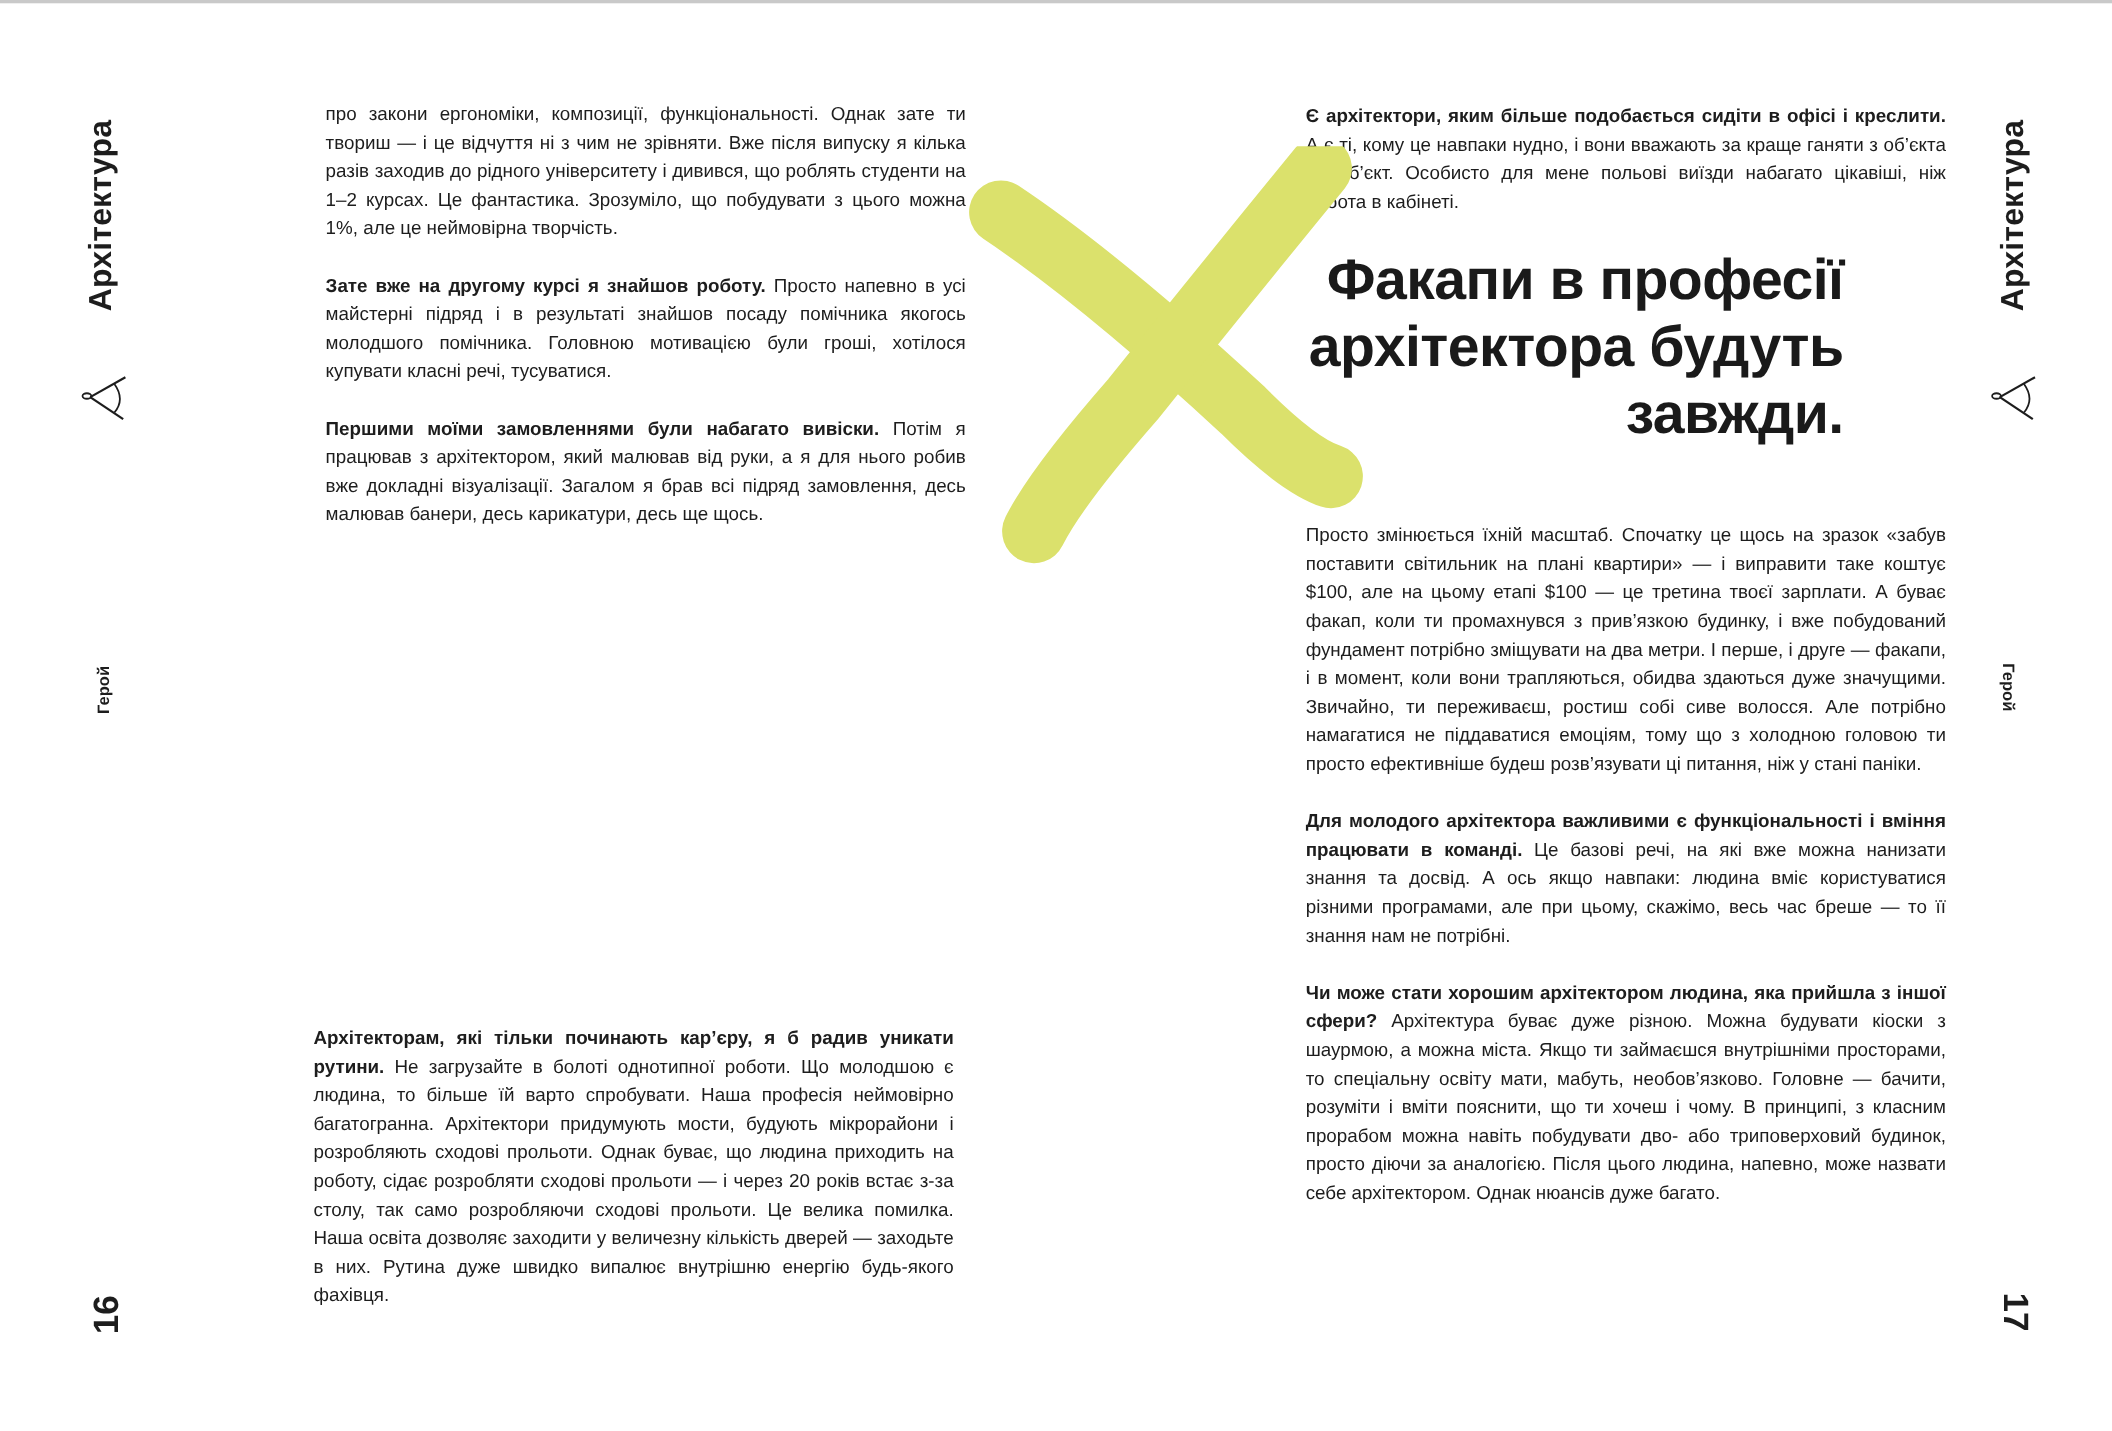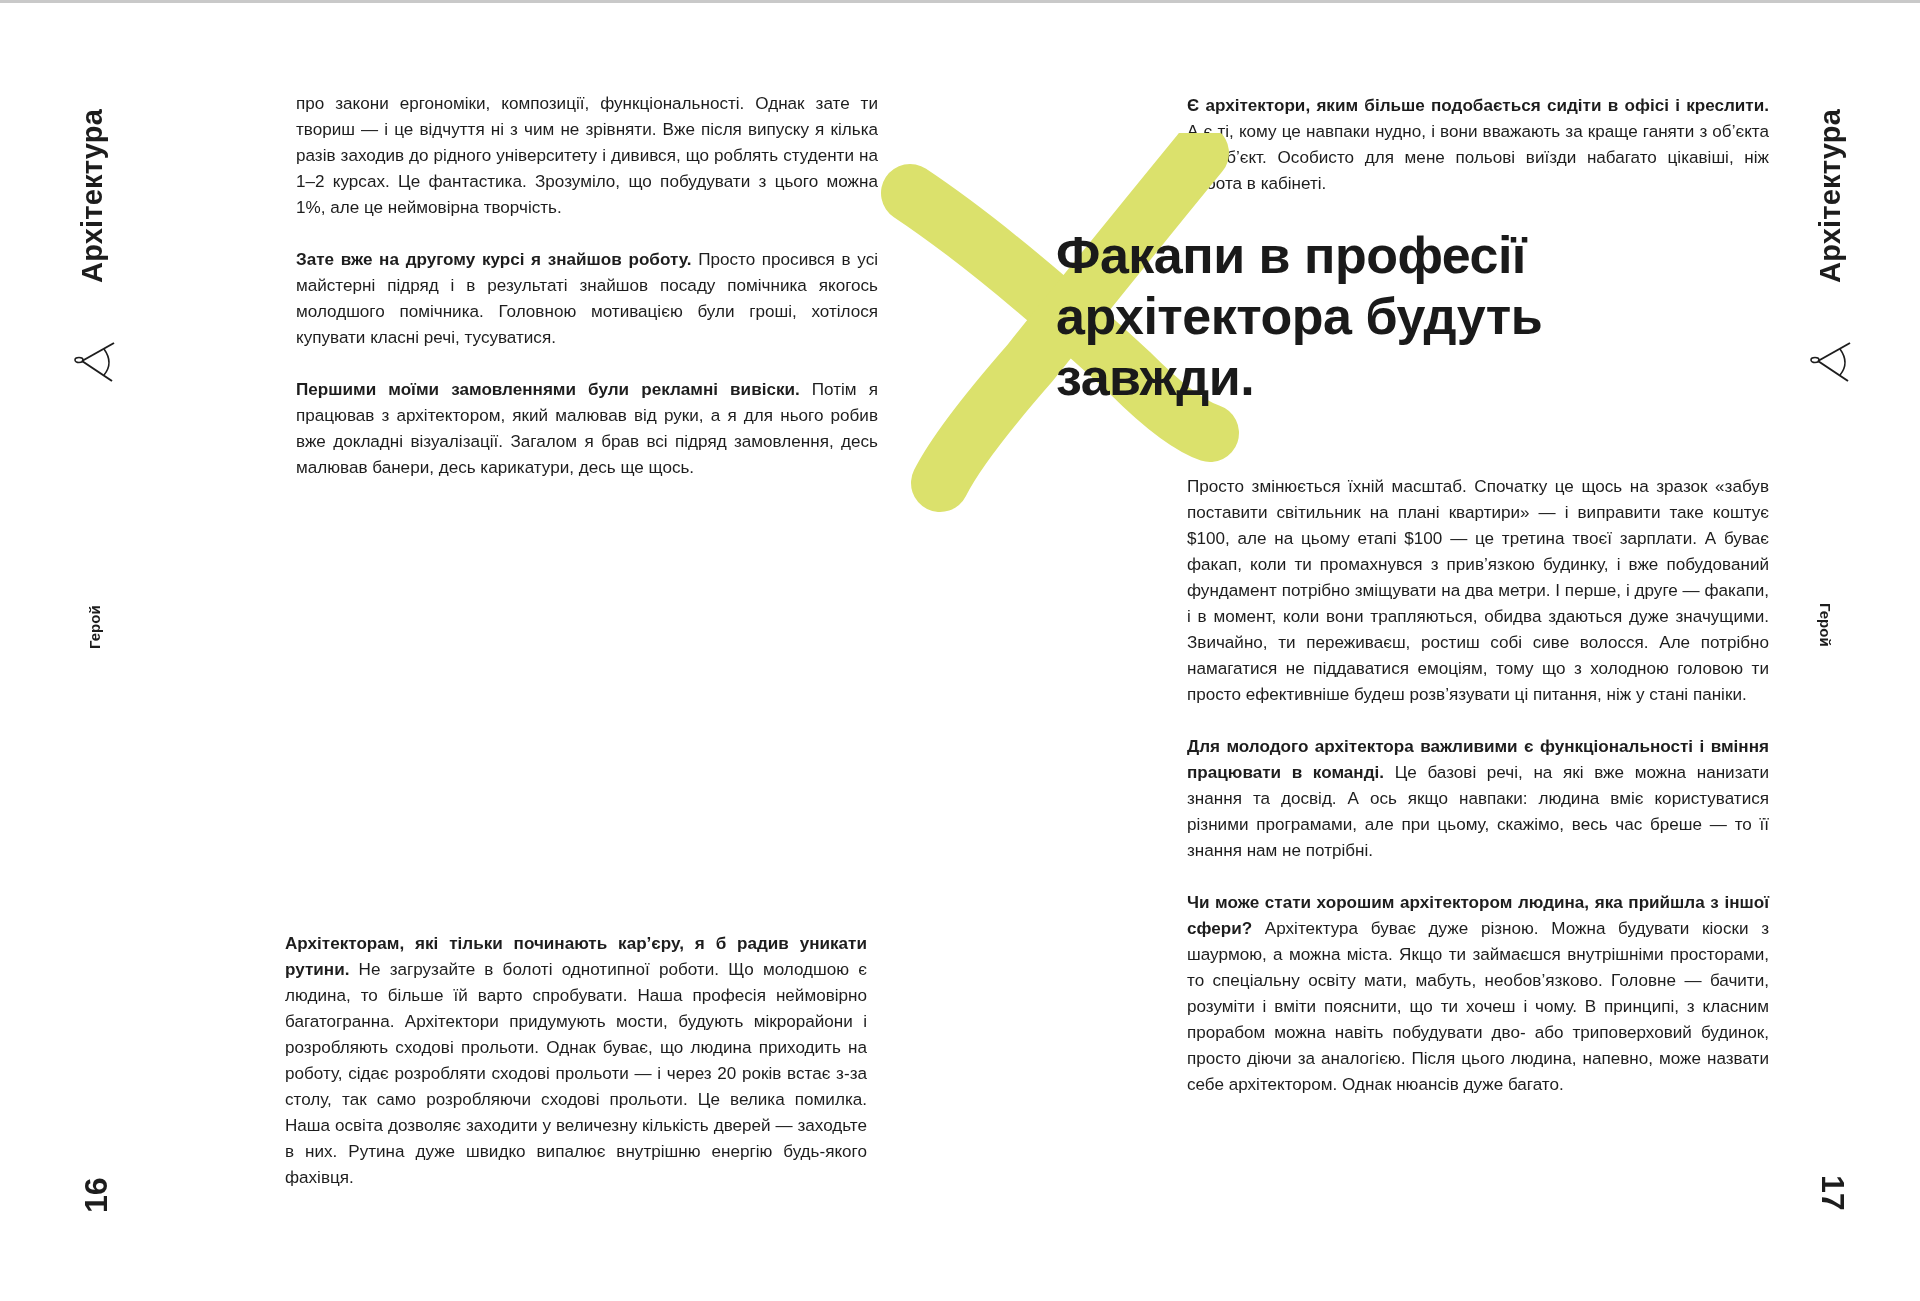--- a/index.html
+++ b/index.html
@@ -16,43 +16,43 @@
   
   .col { position:absolute; font-size:17.1px; line-height:26px; text-align:justify; }
   .col p { margin:0 0 26px 0; }
   .col b { font-weight:700; }
 
   .quote { position:absolute; left:156px; top:666px; width:480px; font-size:28.5px; font-weight:700; line-height:38px; color:#1a1a1a; }
   .quote .hl { position:relative; z-index:1; }
   .quote .hl::before { content:""; position:absolute; left:-14px; right:-4px; top:10px; height:28px; background:#dbe16c; border-radius:18px; z-index:-1; transform:rotate(-1deg); }
 
   .xmark { position:absolute; left:880px; top:130px; width:420px; height:380px; }
-  .headline { position:absolute; left:1056px; top:222px; width:620px; font-size:52px; font-weight:700; line-height:61px; color:#1a1a1a; letter-spacing:-0.5px; z-index:2; }
+  .headline { position:absolute; left:1056px; top:222px; width:620px; font-size:52px; font-weight:700; line-height:61px; color:#1a1a1a; letter-spacing:-0.5px; z-index:2;text-align:right; }
 </style>
 </head>
 <body>
 
 <div class="topbar"></div>
 
 <div class="spread">
 
   <div class="vert section-label" style="left:76px; top:280px; transform:rotate(-90deg);">Архітектура</div>
   <svg class="compass" style="left:72px; top:336px;" viewBox="0 0 46 46">
     <line x1="10" y1="22" x2="42" y2="4" stroke="#1d1d1d" stroke-width="2"></line>
     <line x1="10" y1="22" x2="40" y2="42" stroke="#1d1d1d" stroke-width="2"></line>
     <path d="M32 10 Q42 24 32 36" fill="none" stroke="#1d1d1d" stroke-width="1.6"></path>
     <ellipse cx="7" cy="21" rx="4" ry="2.5" fill="none" stroke="#1d1d1d" stroke-width="1.6"></ellipse>
   </svg>
   <div class="vert hero-label" style="left:86px; top:646px; transform:rotate(-90deg);">Герой</div>
   <div class="vert page-num" style="left:78px; top:1210px; transform:rotate(-90deg);">16</div>
 
   <div class="col" style="left:296px; top:88px; width:582px;">
     <p><b></b><span>про закони ергономіки, композиції, функціональності. Однак зате ти твориш — і це відчуття ні з чим не зрівняти. Вже після випуску я кілька разів заходив до рідного університету і дивився, що роблять студенти на 1–2 курсах. Це фантастика. Зрозуміло, що побудувати з цього можна 1%, але це неймовірна творчість.</span></p>
-    <p><b>Зате вже на другому курсі я знайшов роботу.</b><span> Просто просився в усі майстерні підряд і в результаті знайшов посаду помічника якогось молодшого помічника. Головною мотивацією були гроші, хотілося купувати класні речі, тусуватися.</span></p>
-    <p><b>Першими моїми замовленнями були рекламні вивіски.</b><span> Потім я працював з архітектором, який малював від руки, а я для нього робив вже докладні візуалізації. Загалом я брав всі підряд замовлення, десь малював банери, десь карикатури, десь ще щось.</span></p>
+    <p><b>Зате вже на другому курсі я знайшов роботу.</b><span> Просто напевно в усі майстерні підряд і в результаті знайшов посаду помічника якогось молодшого помічника. Головною мотивацією були гроші, хотілося купувати класні речі, тусуватися.</span></p>
+    <p><b>Першими моїми замовленнями були набагато вивіски.</b><span> Потім я працював з архітектором, який малював від руки, а я для нього робив вже докладні візуалізації. Загалом я брав всі підряд замовлення, десь малював банери, десь карикатури, десь ще щось.</span></p>
   </div>
 
 
   <div class="col" style="left:285px; top:928px; width:582px;">
     <p><b>Архітекторам, які тільки починають кар’єру, я б радив уникати рутини.</b><span> Не загрузайте в болоті однотипної роботи. Що молодшою є людина, то більше їй варто спробувати. Наша професія неймовірно багатогранна. Архітектори придумують мости, будують мікрорайони і розробляють сходові прольоти. Однак буває, що людина приходить на роботу, сідає розробляти сходові прольоти — і через 20 років встає з-за столу, так само розробляючи сходові прольоти. Це велика помилка. Наша освіта дозволяє заходити у величезну кількість дверей — заходьте в них. Рутина дуже швидко випалює внутрішню енергію будь-якого фахівця.</span></p>
   </div>
 
   <div class="col" style="left:1187px; top:90px; width:582px;">
     <p><b>Є архітектори, яким більше подобається сидіти в офісі і креслити.</b><span> А є ті, кому це навпаки нудно, і вони вважають за краще ганяти з об’єкта на об’єкт. Особисто для мене польові виїзди набагато цікавіші, ніж робота в кабінеті.</span></p>
   </div>

